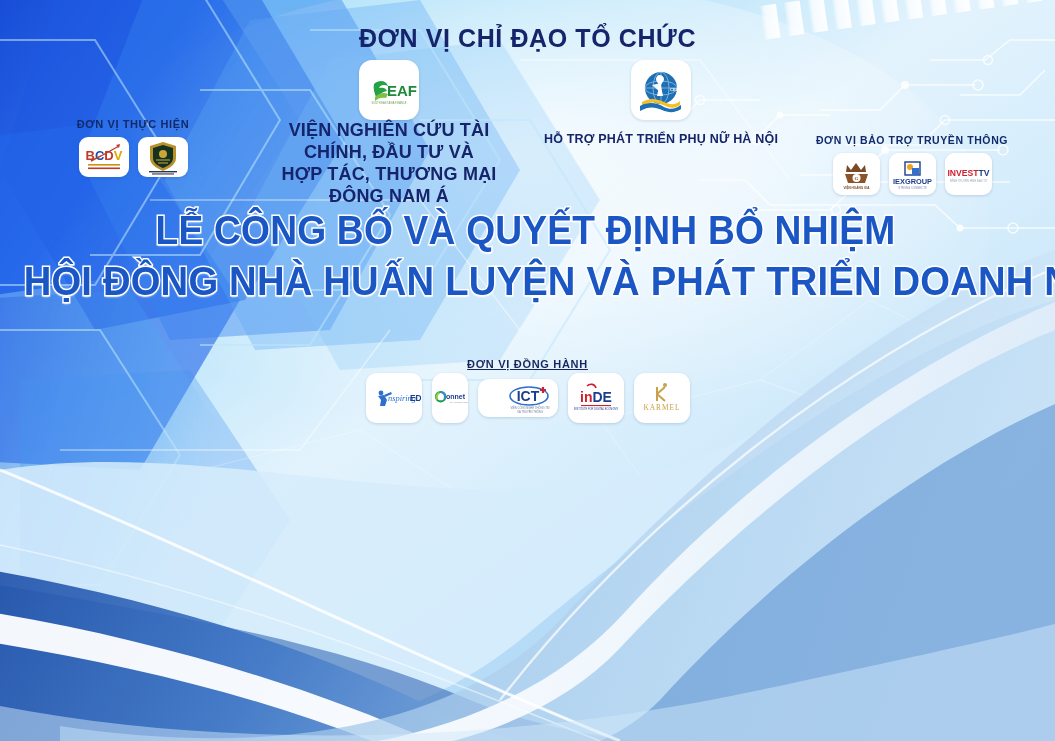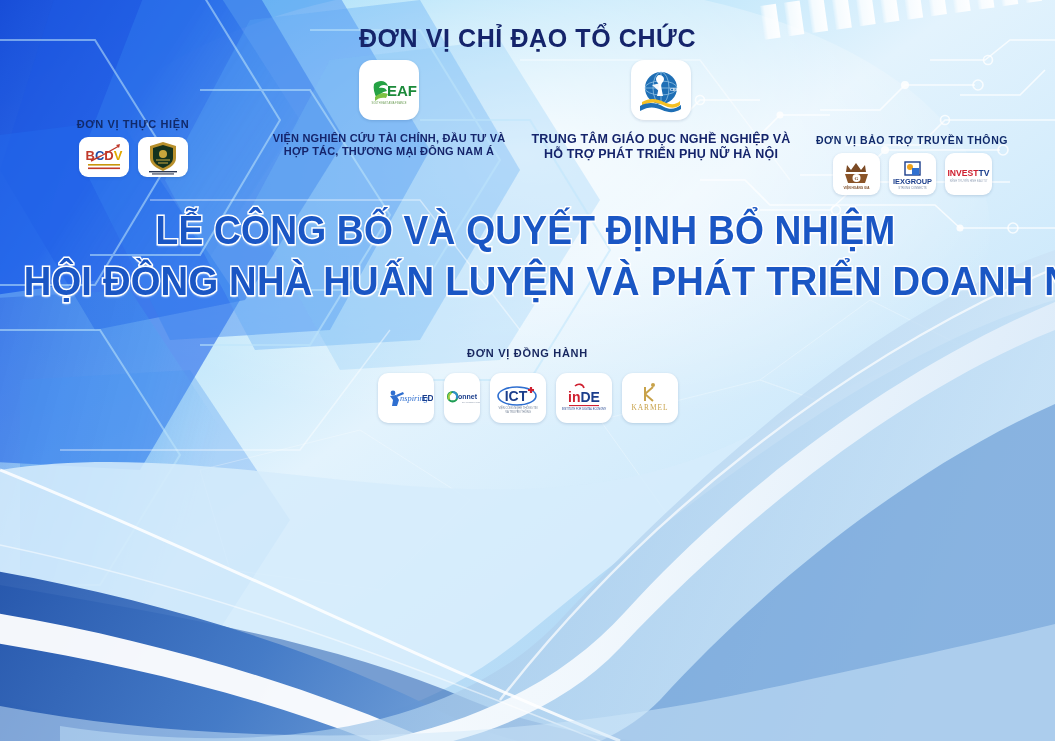--- a/index.html
+++ b/index.html
@@ -245,21 +245,21 @@
         <div class="logo" style="width:60px;height:60px;border-radius:13px;">
           <svg width="58" height="58" viewBox="0 0 58 58" aria-hidden="true">
             <rect width="58" height="58" rx="13" fill="#ffffff"></rect>
             <path d="M14 23 c6 -5 12 -3 14 2 c-4 -2 -8 -1 -9 2 c4 -1 7 0 8 3 c-5 1 -9 4 -10 8 c-3 -6 -4 -11 -3 -15 Z" fill="#25a244"></path>
             <path d="M15 36 c4 -4 9 -5 13 -3 l-2 4 c-4 -1 -8 0 -11 3 Z" fill="#7cc242"></path>
             <text x="27" y="35" font-family="Liberation Sans, sans-serif" font-size="15" font-weight="bold" fill="#1b8a3a">EAFIT</text>
             <text x="29" y="43" font-family="Liberation Sans, sans-serif" font-size="2.6" fill="#6b9c55" text-anchor="middle">SOUTH EAST ASIA FINANCE</text>
           </svg>
         </div>
       </div>
-      <div class="org-caption" style="margin-top:12px;font-size:11px;">
+      <div class="org-caption" style="margin-top:0;font-size:18px;">
         <div>VIỆN NGHIÊN CỨU TÀI CHÍNH, ĐẦU TƯ VÀ</div>
         <div>HỢP TÁC, THƯƠNG MẠI ĐÔNG NAM Á</div>
       </div>
     </div>
 
     <div class="org-block" style="left:530px;top:60px;width:262px;">
       <div class="logo-row">
         <div class="logo" style="width:60px;height:60px;border-radius:13px;">
           <svg width="58" height="58" viewBox="0 0 58 58" aria-hidden="true">
             <rect width="58" height="58" rx="13" fill="#ffffff"></rect>
@@ -271,21 +271,20 @@
             </g>
             <path d="M27 14 c3 0 5 2 5 4 c0 3 -3 4 -3 7 l2 10 l-6 0 l2 -10 c0 -3 -3 -4 -3 -7 c0 -2 2 -4 3 -4 Z" fill="#ffffff"></path>
             <path d="M20 24 l9 -2 l-1 9 Z" fill="#ffffff" opacity=".95"></path>
             <text x="38" y="30" font-family="Liberation Sans, sans-serif" font-size="4.2" font-weight="bold" fill="#ffffff">CEWDS</text>
             <path d="M10 41 c8 -5 16 -3 22 0 c6 3 12 3 16 -1 l0 4 c-5 4 -11 3 -17 0 c-6 -3 -13 -4 -21 1 Z" fill="#f5c024"></path>
             <path d="M8 45 c9 -5 17 -3 24 1 c6 3 12 2 17 -2 l0 4 c-6 4 -12 4 -19 1 c-7 -3 -13 -4 -22 1 Z" fill="#1f6fb5"></path>
           </svg>
         </div>
       </div>
       <div class="org-caption" style="margin-top:12px;font-size:12.5px;">
-        <div>TRUNG TÂM GIÁO DỤC NGHỀ NGHIỆP VÀ</div>
         <div>HỖ TRỢ PHÁT TRIỂN PHỤ NỮ HÀ NỘI</div>
       </div>
     </div>
 
     <div class="org-block" style="left:812px;top:134px;width:200px;">
       <div class="kicker" style="position:static;font-size:10.5px;color:#102a6b;">ĐƠN VỊ BẢO TRỢ TRUYỀN THÔNG</div>
       <div class="logo-row" style="margin-top:7px;gap:9px;">
         <div class="logo" style="width:47px;height:42px;border-radius:9px;">
           <svg width="45" height="40" viewBox="0 0 45 40" aria-hidden="true">
             <rect width="45" height="40" rx="9" fill="#ffffff"></rect>
@@ -342,21 +341,21 @@
         </div>
       </div>
     </div>
 
     <div class="title-wrap" style="top:208px;">
       <div class="title-1">LỄ CÔNG BỐ VÀ QUYẾT ĐỊNH BỔ NHIỆM</div>
       <div class="title-2" style="margin-top:6px;">HỘI ĐỒNG NHÀ HUẤN LUYỆN VÀ PHÁT TRIỂN DOANH NGHIỆP VIỆT NAM</div>
     </div>
 
 
-    <div class="companion-label" style="top:347px;">ĐƠN VỊ ĐỒNG HÀNH</div>
+    <div class="companion-label" style="top:358px;text-decoration:underline;">ĐƠN VỊ ĐỒNG HÀNH</div>
 
     <div class="partner-row" style="top:373px;">
       <div class="logo" style="width:56px;height:50px;border-radius:10px;">
         <svg width="54" height="48" viewBox="0 0 54 48" aria-hidden="true">
           <rect width="54" height="48" rx="11" fill="#ffffff"></rect>
           <circle cx="14" cy="19" r="2.4" fill="#2f6fd0"></circle>
           <path d="M11 22 l6 -1 l3 5 l-2 6 l-5 0 l1 -6 Z" fill="#2f6fd0"></path>
           <path d="M17 21 l7 -3 l1 2 l-7 3 Z" fill="#2f6fd0"></path>
           <text x="21" y="27" font-family="Liberation Serif, serif" font-size="8.4" font-style="italic" fill="#2f6fd0">nspiring</text>
           <text x="43" y="27" font-family="Liberation Sans, sans-serif" font-size="8.4" font-weight="bold" fill="#1b3e8c">EDU</text>
@@ -365,21 +364,21 @@
       <div class="logo" style="width:36px;height:50px;border-radius:11px;">
         <svg width="54" height="48" viewBox="0 0 54 48" aria-hidden="true">
           <rect width="54" height="48" rx="11" fill="#ffffff"></rect>
           <circle cx="13" cy="22" r="7" fill="none" stroke="#1f9d55" stroke-width="3.2"></circle>
           <path d="M13 15 a7 7 0 0 1 6 10" stroke="#2f8fd0" stroke-width="3.2" fill="none"></path>
           <path d="M8 26 a7 7 0 0 1 3 -10" stroke="#9ccb3b" stroke-width="3.2" fill="none"></path>
           <text x="21" y="26" font-family="Liberation Sans, sans-serif" font-size="10.5" font-weight="bold" fill="#1b3e8c">onnet</text>
           <text x="27" y="32" font-family="Liberation Sans, sans-serif" font-size="2.9" fill="#8a96a8">SMART EDUCATION</text>
         </svg>
       </div>
-      <div class="logo" style="width:56px;height:50px;border-radius:11px;">
+      <div class="logo" style="width:56px;height:38px;border-radius:11px;padding-left:24px;">
         <svg width="54" height="48" viewBox="0 0 54 48" aria-hidden="true">
           <rect width="54" height="48" rx="11" fill="#ffffff"></rect>
           <ellipse cx="26" cy="22" rx="19" ry="9" fill="none" stroke="#2f6fd0" stroke-width="1.6"></ellipse>
           <text x="25" y="27" text-anchor="middle" font-family="Liberation Sans, sans-serif" font-size="14" font-weight="bold" fill="#1b3e8c">ICT</text>
           <path d="M40 13 v6 M37 16 h6" stroke="#cf2030" stroke-width="2.2"></path>
           <text x="27" y="35" text-anchor="middle" font-family="Liberation Sans, sans-serif" font-size="2.7" fill="#6f7d92">VIỆN CÔNG NGHỆ THÔNG TIN</text>
           <text x="27" y="39" text-anchor="middle" font-family="Liberation Sans, sans-serif" font-size="2.7" fill="#6f7d92">VÀ TRUYỀN THÔNG</text>
         </svg>
       </div>
       <div class="logo" style="width:56px;height:50px;border-radius:11px;">

